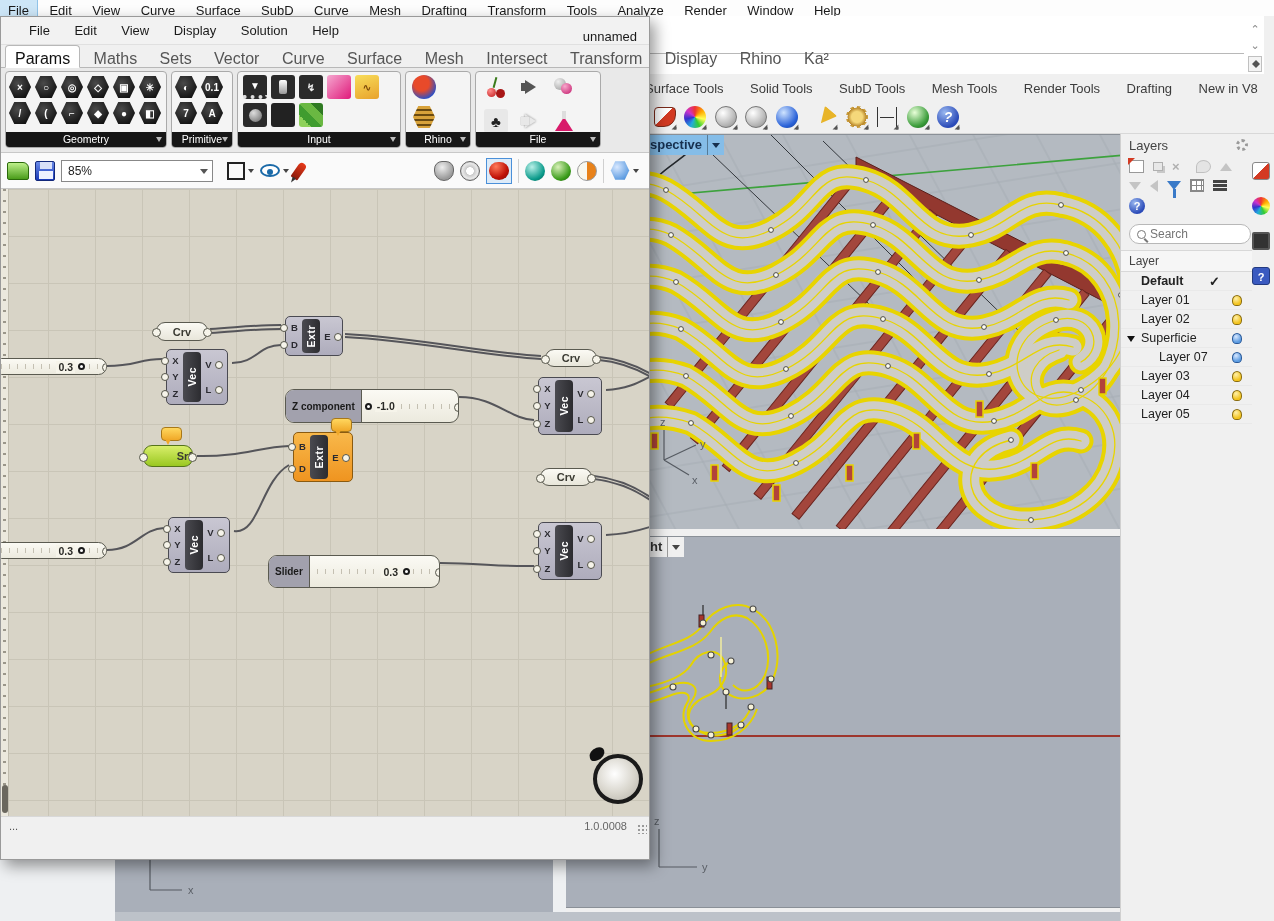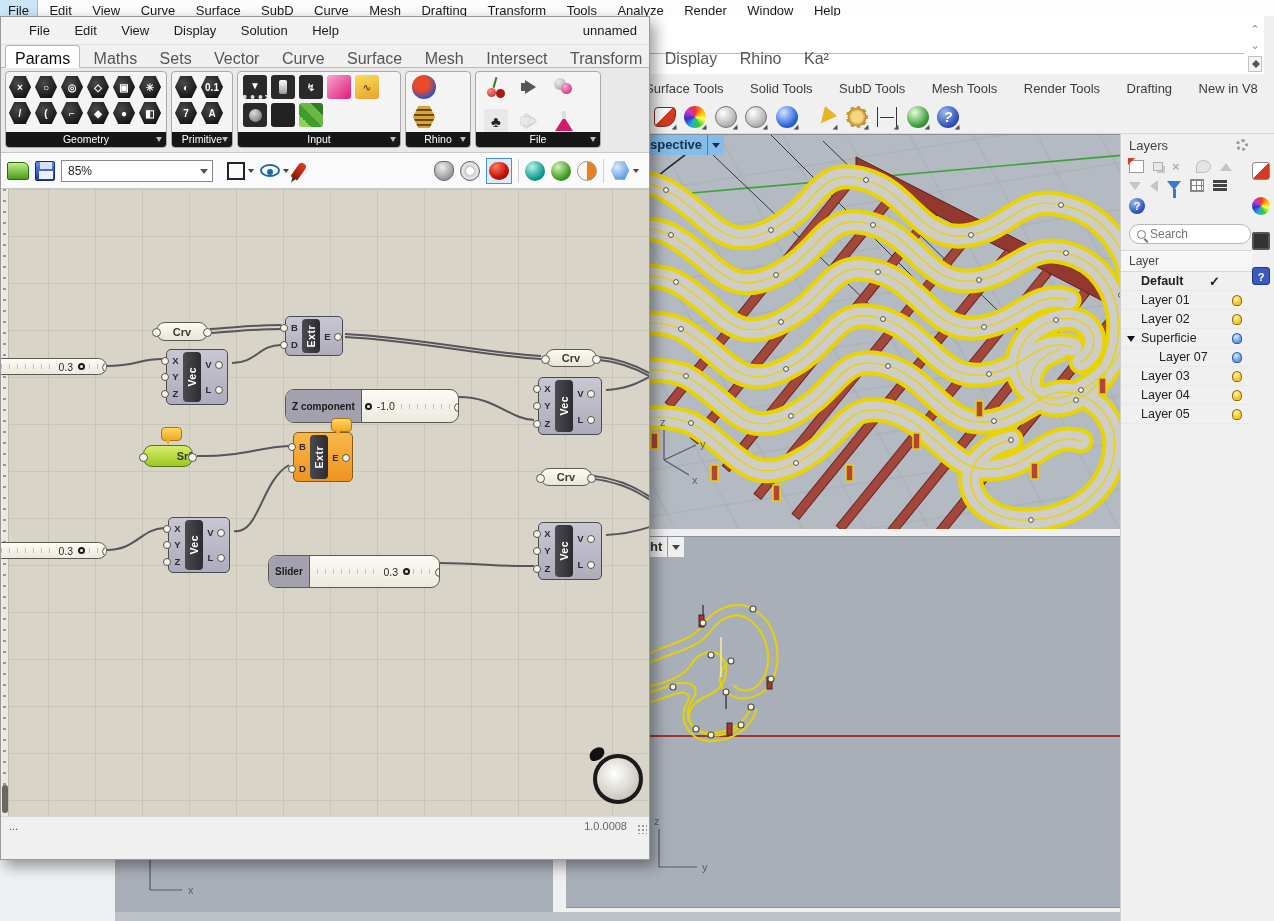--- a/index.html
+++ b/index.html
@@ -103,21 +103,21 @@
   .pt-disp { background:#333; border-radius:2px; border:2px solid #555; }
   .pt-help { background:#3a5ac0; color:#fff; text-align:center; line-height:18px; font-size:11px; font-weight:bold; border:1px solid #223a80; }
 
   
   #gh { left:0; top:16px; width:650px; height:844px; background:#f0f0f0; border:1px solid #9a9a9a; box-shadow:5px 6px 14px rgba(0,0,0,.4); z-index:10; }
   #gh-title { position:relative; height:24px; background:#f7f7f7; }
   #gh-title .t { position:absolute; left:10px; top:5px; font-size:13px; color:#9aa0a6; }
   .winbtn { position:absolute; top:2px; width:30px; height:20px; text-align:center; font-size:13px; color:#555; line-height:20px; }
   #gh-menu { position:relative; height:28px; background:#f2f2f2; border-bottom:1px solid #e0e0e0; padding-left:18px; }
   #gh-menu .mi { display:inline-block; padding:6px 10px 0 10px; font-size:13px; color:#1a1a1a; }
-  #gh-docname { position:absolute; right:12px; top:6px; font-size:13px; color:#1a1a1a;text-align:right; }
+  #gh-docname { position:absolute; right:12px; top:12px; font-size:13px; color:#1a1a1a;text-align:right; }
   #gh-tabs { position:relative; height:23px; background:#f0f0f0; border-bottom:1px solid #b8b8b8; padding-left:4px; white-space:nowrap; }
   .ghtab { display:inline-block; padding:4px 9px 0 9px; font-size:16px; color:#555; height:23px; }
   .ghtab.active { background:#fff; border:1px solid #b8b8b8; border-bottom:1px solid #fff; border-radius:4px 4px 0 0; color:#111; position:relative; top:0; }
   #gh-palette { position:relative; height:85px; background:#e9e9e9; border-bottom:1px solid #c8c8c8; }
   .pgroup { position:absolute; top:3px; height:77px; background:#f4f4f4; border:1px solid #aaa; border-radius:4px; overflow:hidden; }
   .pg-label { position:absolute; left:0; right:0; bottom:0; height:15px; background:#161616; color:#fff; font-size:10.5px; text-align:center; line-height:15px; }
   .pg-label i { position:absolute; right:4px; top:5px; width:0; height:0; border-left:3.5px solid transparent; border-right:3.5px solid transparent; border-top:5px solid #bbb; }
   .picons { display:flex; flex-wrap:wrap; padding:3px 2px; gap:2px; align-content:flex-start; }
   .hex { width:24px; height:24px; background:radial-gradient(circle at 40% 35%,#4a4a4a,#111 75%); clip-path:polygon(26% 4%,74% 4%,96% 50%,74% 96%,26% 96%,4% 50%); color:#fff; font-size:10px; display:flex; align-items:center; justify-content:center; font-weight:bold; }
   .sq { width:24px; height:24px; border-radius:3px; display:flex; align-items:center; justify-content:center; font-size:10px; color:#fff; font-weight:bold; }
@@ -185,21 +185,21 @@
   .comp .pins { display:flex; flex-direction:column; justify-content:space-around; font-size:9.5px; font-weight:bold; color:#2a2a30; width:13px; align-items:center; }
   .comp .core { background:linear-gradient(90deg,#4a4a50,#2c2c30); border-radius:4px; color:#fff; display:flex; align-items:center; justify-content:center; margin:0 1px; width:18px; }
   .comp .core span { writing-mode:vertical-rl; transform:rotate(180deg); font-size:10.5px; font-weight:bold; letter-spacing:.5px; }
   .pin { position:relative; width:100%; text-align:center; }
   .pins.in .pin::before { content:""; position:absolute; left:-8px; top:2px; width:6px; height:6px; border-radius:50%; background:#f6f4ea; border:1px solid #55554a; }
   .pins.out .pin::after { content:""; position:absolute; right:-8px; top:2px; width:6px; height:6px; border-radius:50%; background:#f6f4ea; border:1px solid #55554a; }
   .slider { background:linear-gradient(#fbfaf4,#eceade); border:1.5px solid #5a5a50; border-radius:9px; font-size:10px; color:#2a2a26; display:flex; align-items:center; overflow:hidden; }
   .slider .lbl { background:#a2a1ad; border-right:1px solid #5a5a50; padding:1px 6px; font-weight:bold; color:#1a1a1a; align-self:stretch; display:flex; align-items:center; }
   .slider .track { flex:1; position:relative; height:100%; background:repeating-linear-gradient(90deg, transparent 0 7px, #c4c0b2 7px 8px) center/100% 5px no-repeat; display:flex; align-items:center; }
   .ring { width:7px; height:7px; border:2px solid #1a1a1a; border-radius:50%; background:#fff; margin:0 3px; flex:none; }
-  .slider .val { font-weight:normal; font-size:10.5px; background:#f6f4ea; padding:0 2px; }
+  .slider .val { font-weight:bold; font-size:10.5px; background:#f6f4ea; padding:0 2px; }
   .balloon { position:absolute; width:21px; height:14px; background:linear-gradient(#ffd75e,#f0a828); border:1px solid #a87818; border-radius:4px; z-index:3; }
   .balloon::after { content:""; position:absolute; left:3px; bottom:-5px; border-left:3px solid transparent; border-right:3px solid transparent; border-top:6px solid #f0a828; }
   #navball { position:absolute; width:50px; height:50px; border-radius:50%; border:4px solid #1a1a1a; background:radial-gradient(circle at 42% 38%,#ffffff,#d8d5cc 55%,#b2afa6); z-index:2; }
   #navball::before { content:""; position:absolute; left:-8px; top:-10px; width:16px; height:12px; background:#111; border-radius:60% 40% 60% 30%; transform:rotate(-20deg); }
   #gh-status { position:relative; height:20px; background:#f0f0f0; border-top:1px solid #d8d8d8; font-size:11px; color:#555; }
   #gh-status .l { position:absolute; left:8px; top:3px; }
   #gh-status .r { position:absolute; right:22px; top:3px; color:#666; }
   #gh-grip { position:absolute; right:2px; bottom:2px; width:10px; height:10px; background:radial-gradient(circle,#999 1px,transparent 1.4px); background-size:4px 4px; }
 
   .axis-label { font-size:11px; fill:#5a5f66; font-family:"Liberation Sans",sans-serif; }

